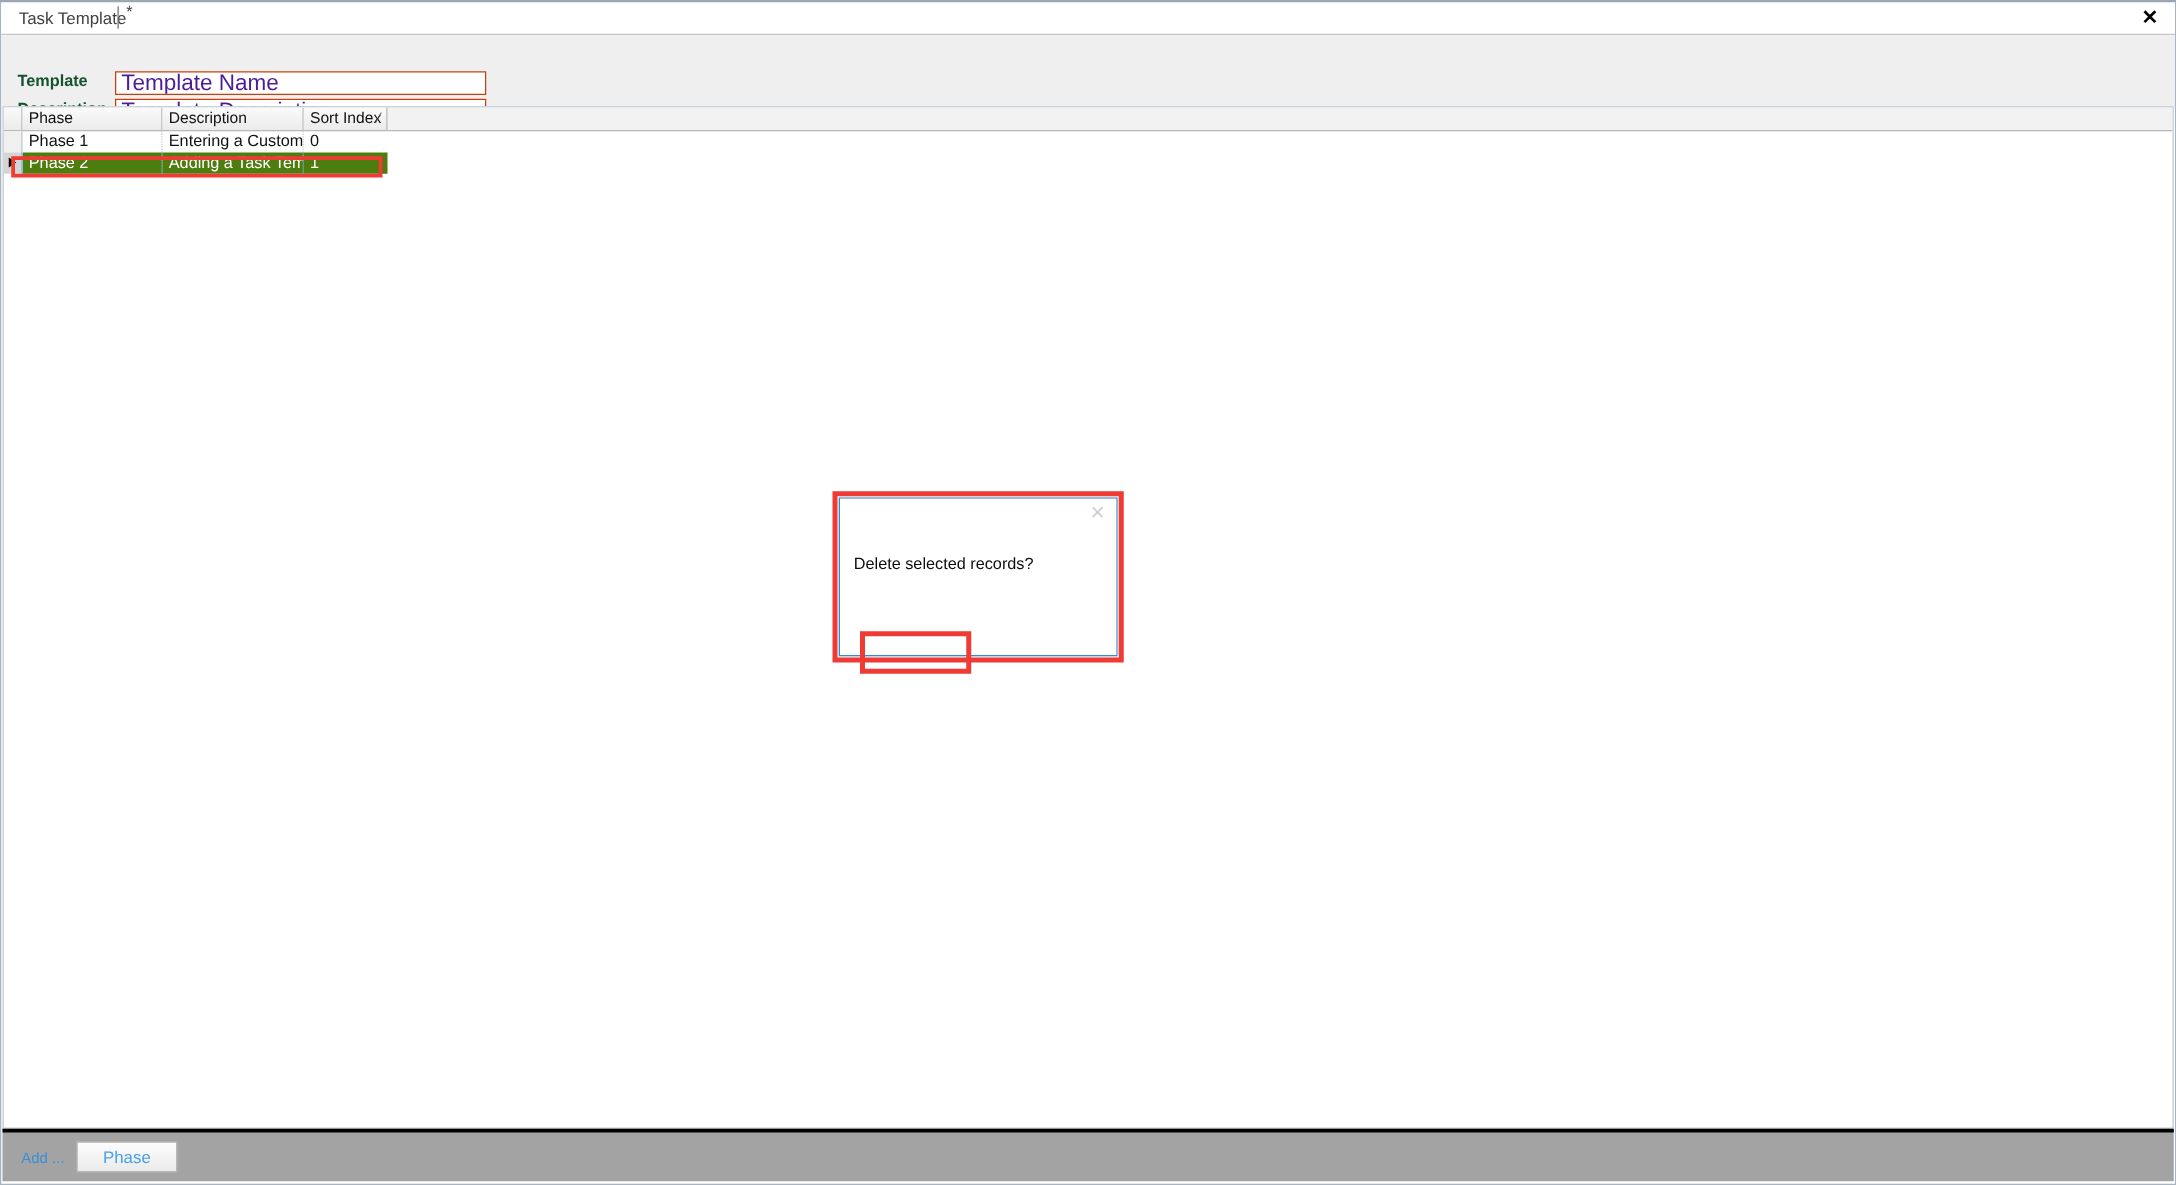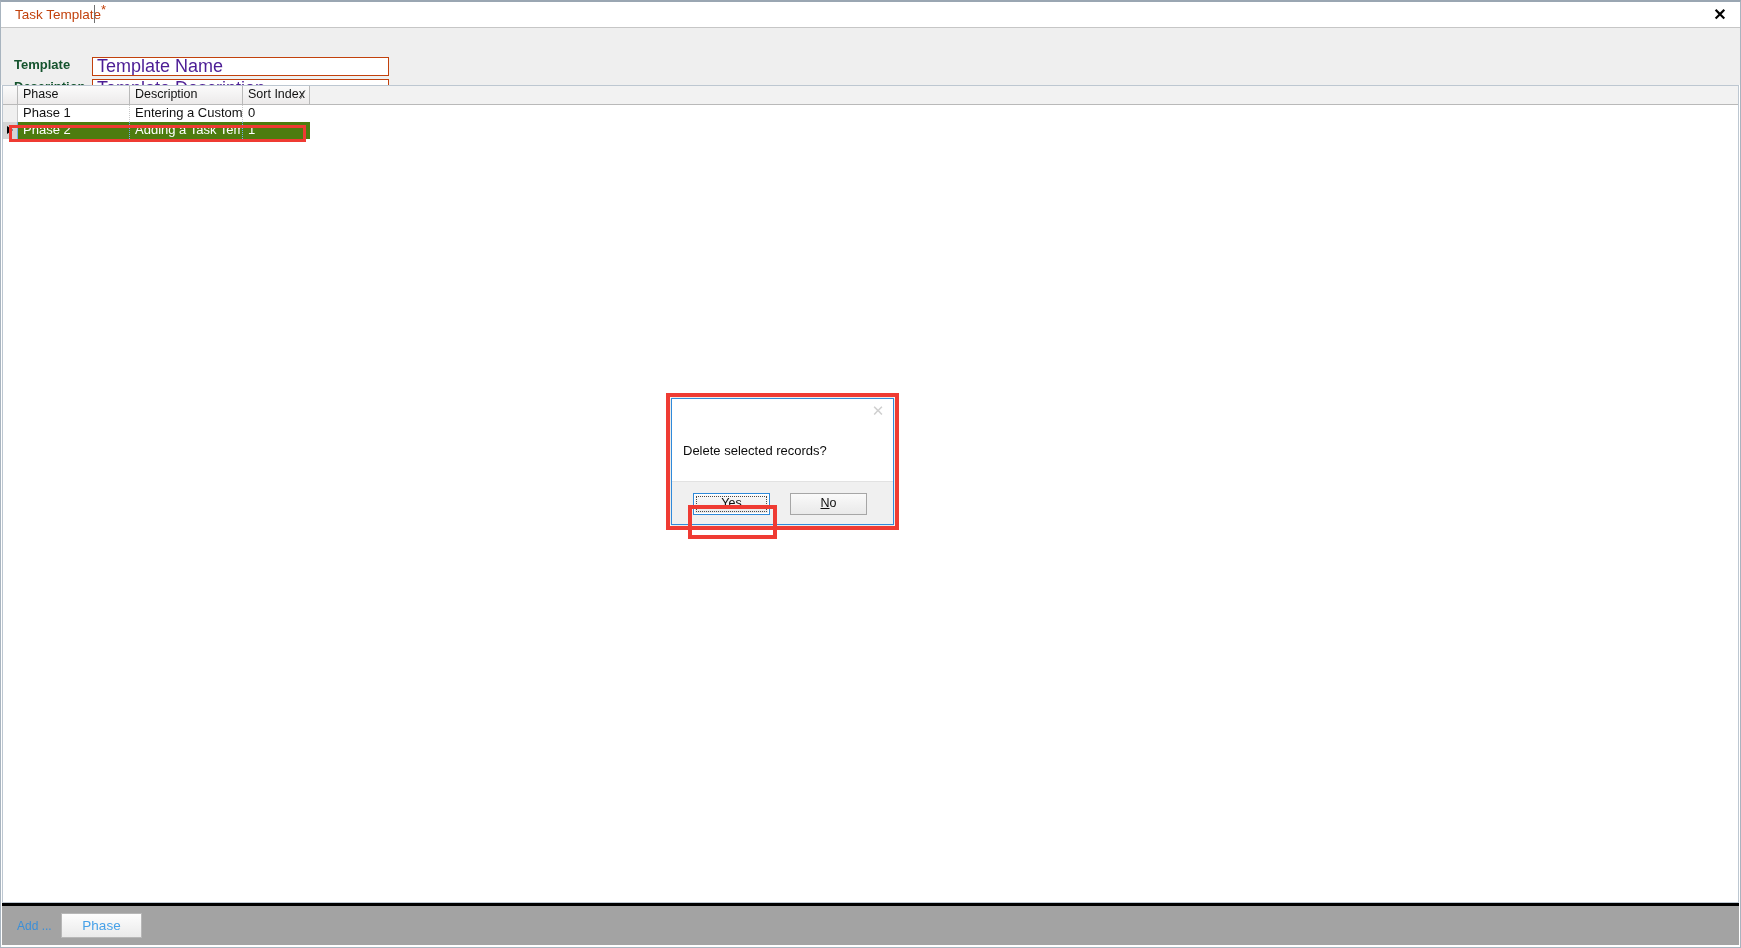--- a/index.html
+++ b/index.html
@@ -39,21 +39,21 @@
     border-bottom: 1px solid #c6c6c6;
     flex: 0 0 auto;
   }
   #doc-tab {
     position: absolute;
     left: 6px; top: 0;
     height: 25px;
     line-height: 25px;
     padding: 0 10px 0 8px;
     font-size: 13.5px;
-    color: #c2410c;
+    color: #404040;
     white-space: nowrap;
   }
   #doc-tab .dirty-star {
     font-size: 13px;
     vertical-align: super;
     line-height: 1;
   }
   #doc-tab-caret {
     position: absolute;
     left: 93px; top: 3px;
@@ -446,24 +446,15 @@
     <div id="phase-button">Phase</div>
   </div>
 
 </div>
 
 <div id="dialog">
   <div id="dialog-body">
     <div id="dialog-close">✕</div>
     <div id="dialog-message">Delete selected records?</div>
   </div>
-  <div id="dialog-footer">
-    <div class="dlg-btn" id="btn-yes">
-      <span class="mnemonic">Y</span><span>es</span>
-      <span class="focus-rect"></span>
-    </div>
-    <div class="dlg-btn" id="btn-no">
-      <span class="mnemonic">N</span><span>o</span>
-    </div>
-  </div>
 </div>
 <div id="dialog-annot"></div>
 <div id="annot-yes"></div>
 
 </body></html>

